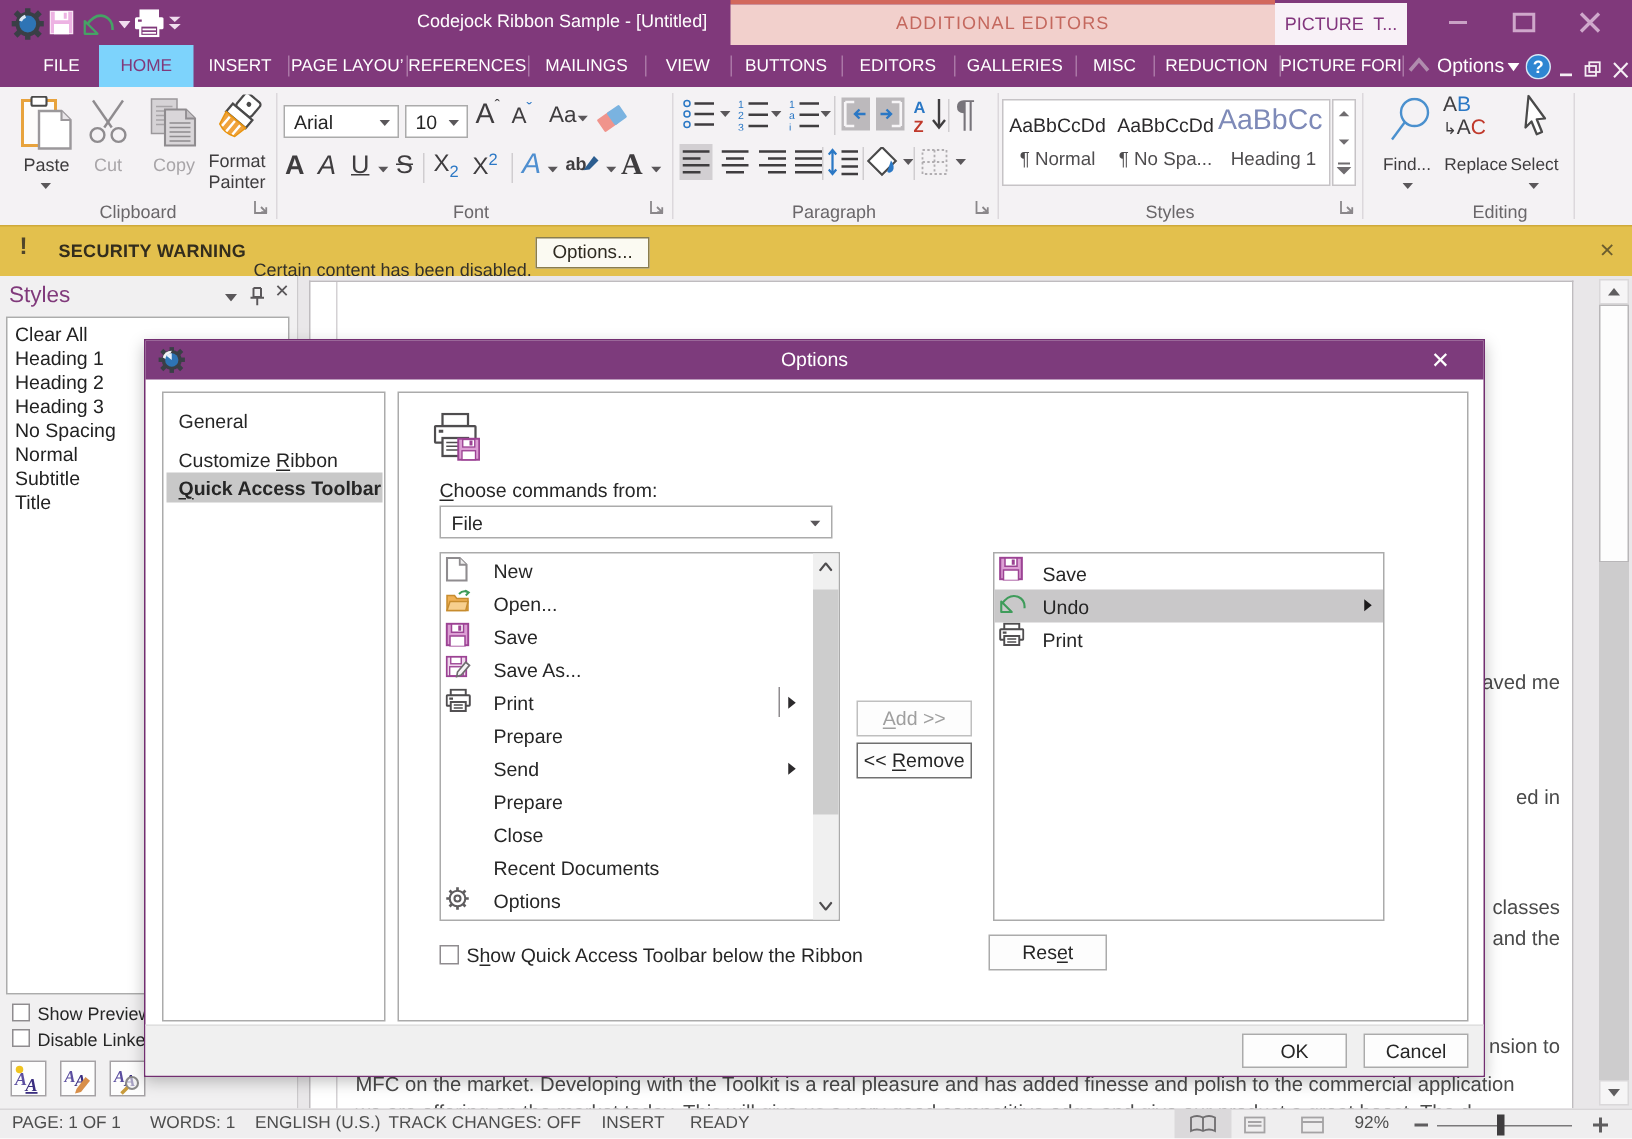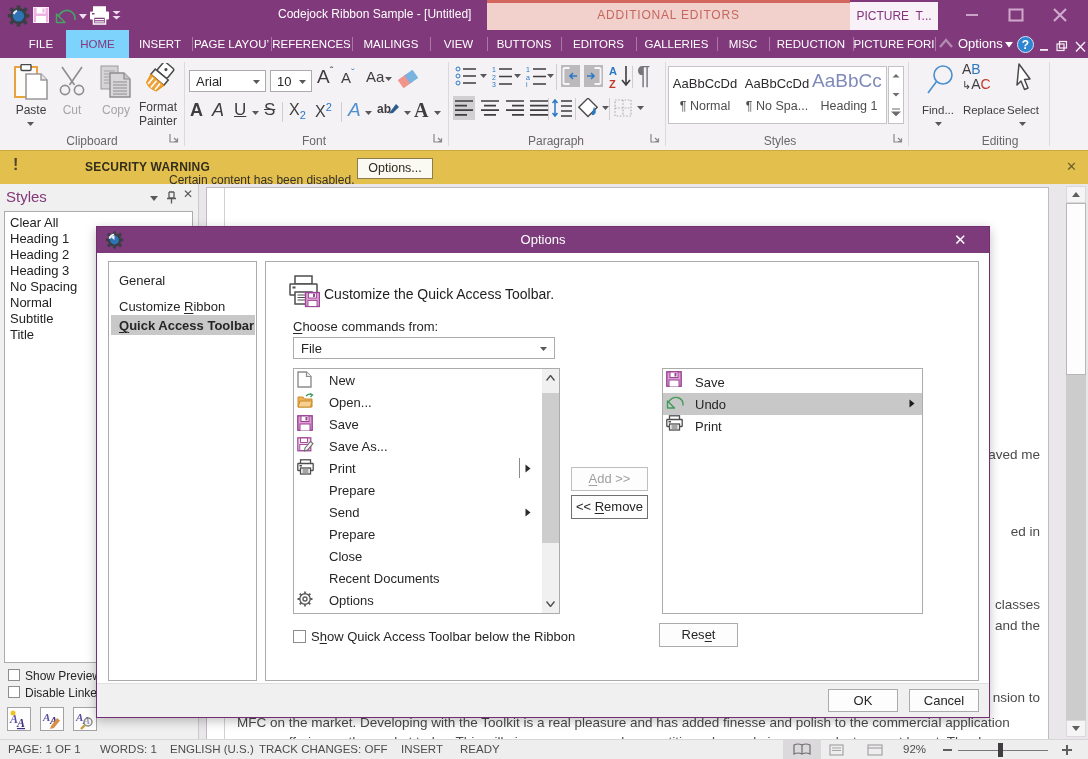--- a/index.html
+++ b/index.html
@@ -421,21 +421,21 @@
   <path d="M5 1 L16 16 L10.5 16.5 L14 25 L10.5 26.5 L7 18 L3 22 Z" fill="#fff" stroke="#4a4a4a" stroke-width="1.5" stroke-linejoin="round"></path>
  </svg>
  <div class="biglabel" style="left:1000px;top:45px;width:46px;font-size:11.5px;">Select</div>
  <svg class="dda" style="left:1019px;top:64px" viewBox="0 0 7 4">
         <path d="M0 0 L7 0 L3.5 4 Z" fill="#5a575a"></path>
       </svg>
 </div>
 
 <div id="secbar">
  <div class="abs" style="left:13px;top:5px;font-size:16px;font-weight:bold;color:#50452a;">!</div>
- <div class="abs" style="left:39px;top:9px;font-size:12px;font-weight:bold;color:#332d1d;letter-spacing:0.2px;margin-left:46px;">SECURITY WARNING</div>
+ <div class="abs" style="left:39px;top:9px;font-size:12px;font-weight:bold;color:#332d1d;letter-spacing:0.2px;">SECURITY WARNING</div>
  <div class="abs" style="left:169px;top:22px;font-size:12px;color:#33302a;">Certain content has been disabled.</div>
  <div class="abs" style="left:357px;top:7px;width:76px;height:21px;background:#fbfaf2;border:1px solid #8a7d4e;font-size:12.5px;color:#2e2a20;text-align:center;line-height:19px;">Options...</div>
  <div class="abs" style="left:1066px;top:8px;font-size:13px;color:#6b5d2e;">✕</div>
 </div>
 
 <div id="stylespanel">
  <div class="abs" style="left:6px;top:4px;font-size:15px;color:#80397b;">Styles</div>
  <svg class="abs" style="left:150px;top:12px" width="8" height="5" viewBox="0 0 8 5">
         <path d="M0 0 L8 0 L4 5 Z" fill="#5a575a"></path>
       </svg>
@@ -573,21 +573,20 @@
   <rect x="3.5" y="11.5" width="3" height="2" fill="#4f4d4f"></rect>
   <rect x="6" y="17" width="17" height="12" fill="#fff" stroke="#4f4d4f" stroke-width="1.5"></rect>
   <path d="M8.5 20 h9 M8.5 22.5 h9 M8.5 25 h9" stroke="#4f4d4f" stroke-width="1"></path>
   <g>
           <rect x="16.5" y="17.5" width="14" height="14" fill="#dc9fd4" stroke="#9c4394" stroke-width="1.3"></rect>
   <rect x="19.5" y="18" width="8" height="5" fill="#fff" stroke="#9c4394" stroke-width="0.9"></rect>
   <rect x="24" y="18.7" width="2" height="3.3" fill="#9c4394"></rect>
   <rect x="19" y="25.5" width="9" height="6" fill="#fff" stroke="#9c4394" stroke-width="0.9"></rect>
         </g>
  </svg>
- <div class="abs" style="left:227px;top:59px;font-size:14px;color:#1f1d1f;">Customize the Quick Access Toolbar.</div>
  <div class="ditem" style="left:196px;top:92px;"><u class="mn">C</u>hoose commands from:</div>
  <div class="box" style="left:196px;top:110px;width:262px;height:22px;">
    <span style="position:absolute;left:7px;top:3px;font-size:13px;color:#262626;">File</span>
    <svg class="dda" style="right:7px;top:9px" viewBox="0 0 7 4">
           <path d="M0 0 L7 0 L3.5 4 Z" fill="#5a575a"></path>
         </svg>
  </div>
  <div class="box" style="left:196px;top:141px;width:267px;height:246px;"></div>
  <div class="abs" style="left:200px;top:144px;width:18px;height:18px;"><svg width="15" height="17" viewBox="0 0 15 17">
           <path d="M1 1 L9.5 1 L14 5.5 L14 16 L1 16 Z" fill="#fff" stroke="#8f8c8f" stroke-width="1.4"></path>

